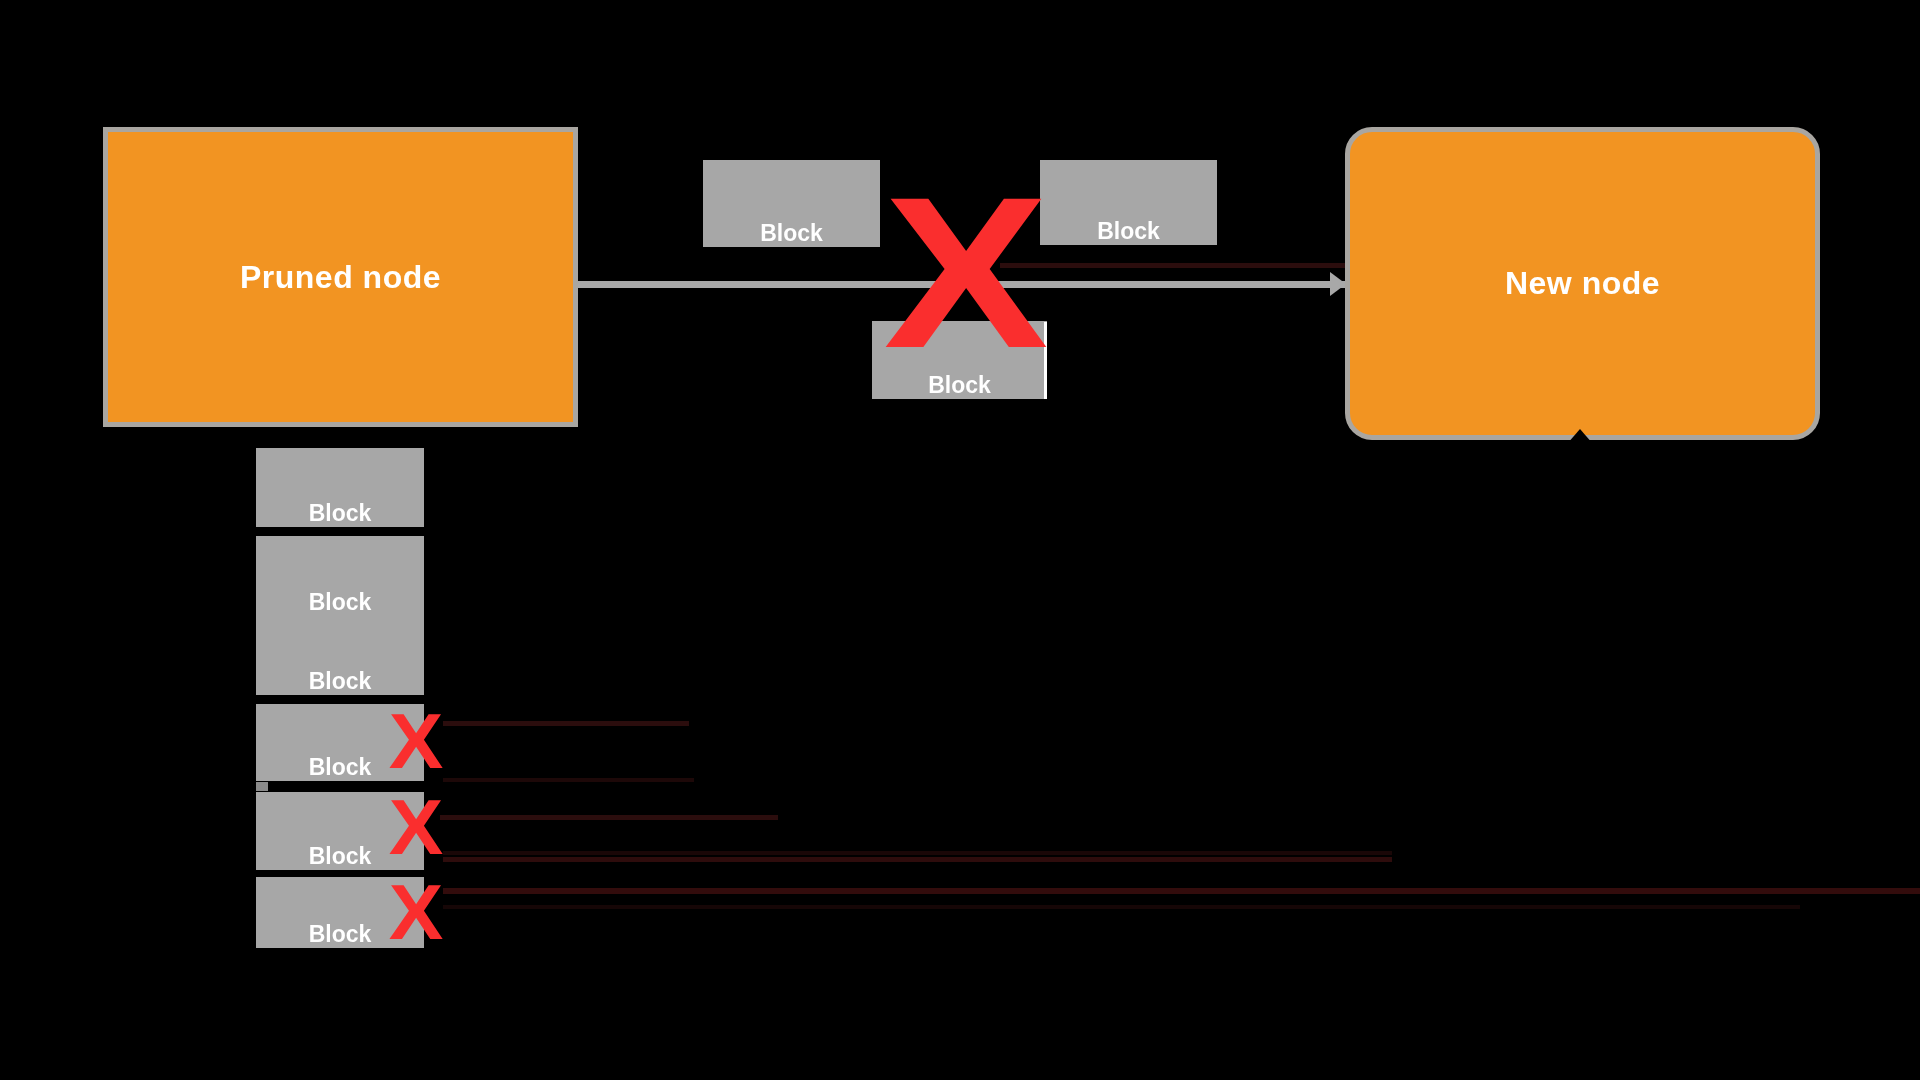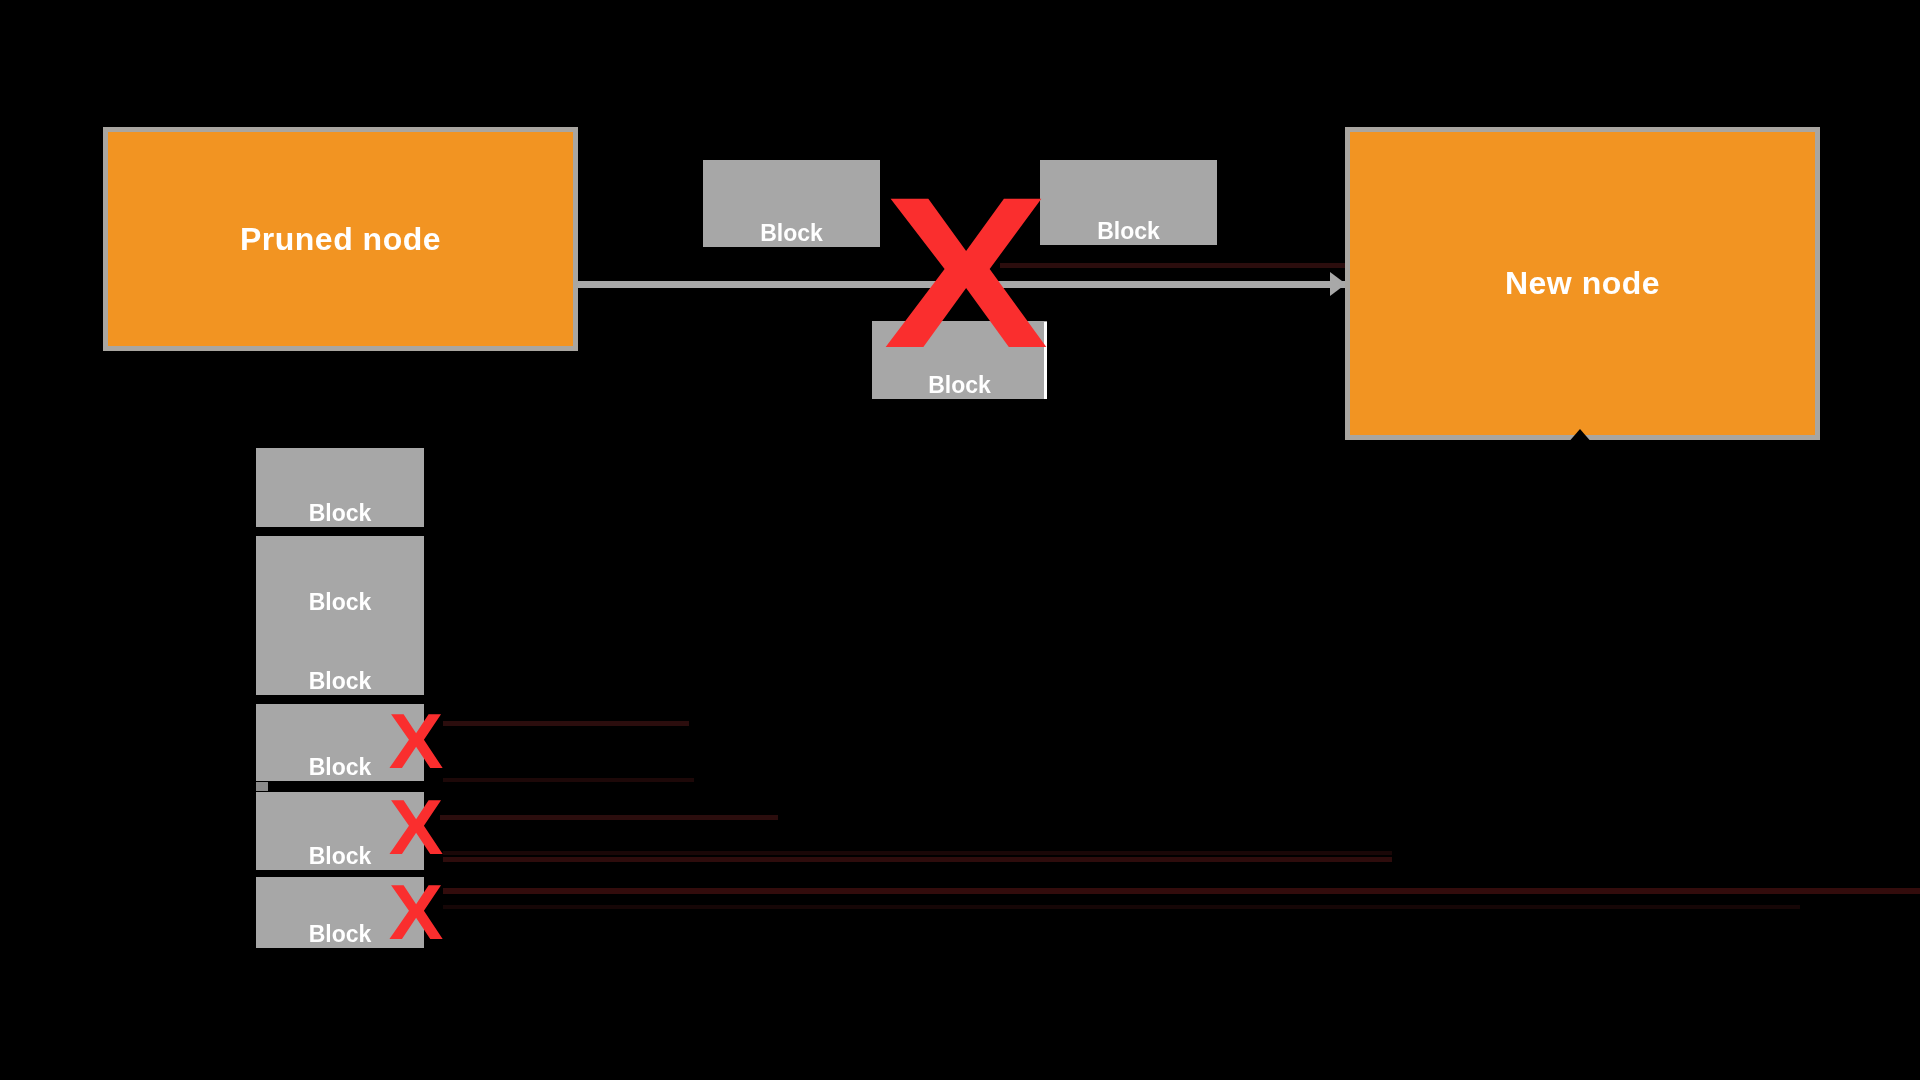--- a/index.html
+++ b/index.html
@@ -50,25 +50,25 @@
   <div class="line" style="left:443px; top:778px; width:251px; height:4px; background:#1D0808;"></div>
   <div class="line" style="left:440px; top:815px; width:338px; height:5px; background:#2B0D0D;"></div>
   <div class="line" style="left:443px; top:851px; width:949px; height:4px; background:#1A0707;"></div>
   <div class="line" style="left:443px; top:857px; width:949px; height:5px; background:#2E0C0C;"></div>
   <div class="line" style="left:443px; top:888px; width:1477px; height:6px; background:#330C0C;"></div>
   <div class="line" style="left:443px; top:905px; width:1357px; height:4px; background:#160606;"></div>
 
   <div class="line connector" style="left:578px; top:281px; width:767px; height:7px;"></div>
   <div class="arrowhead" style="left:1330px; top:272px;"></div>
 
-  <div class="node" style="left:103px; top:127px; width:475px; height:224px;">
+  <div class="node" style="left:103px; top:127px; width:475px; height:300px;">
     <span class="node-label">Pruned node</span>
   </div>
 
-  <div class="node" style="left:1345px; top:127px; width:475px; height:313px;">
+  <div class="node" style="left:1345px; top:127px; width:475px; height:313px;border-radius:27px;">
     <span class="node-label">New node</span>
   </div>
   <div class="caret-up" style="left:1567px; top:429px;"></div>
 
   <div class="block" style="left:703px; top:160px; width:177px; height:87px;">
     <span class="block-label">Block</span>
   </div>
   <div class="block" style="left:1040px; top:160px; width:177px; height:85px;">
     <span class="block-label">Block</span>
   </div>

